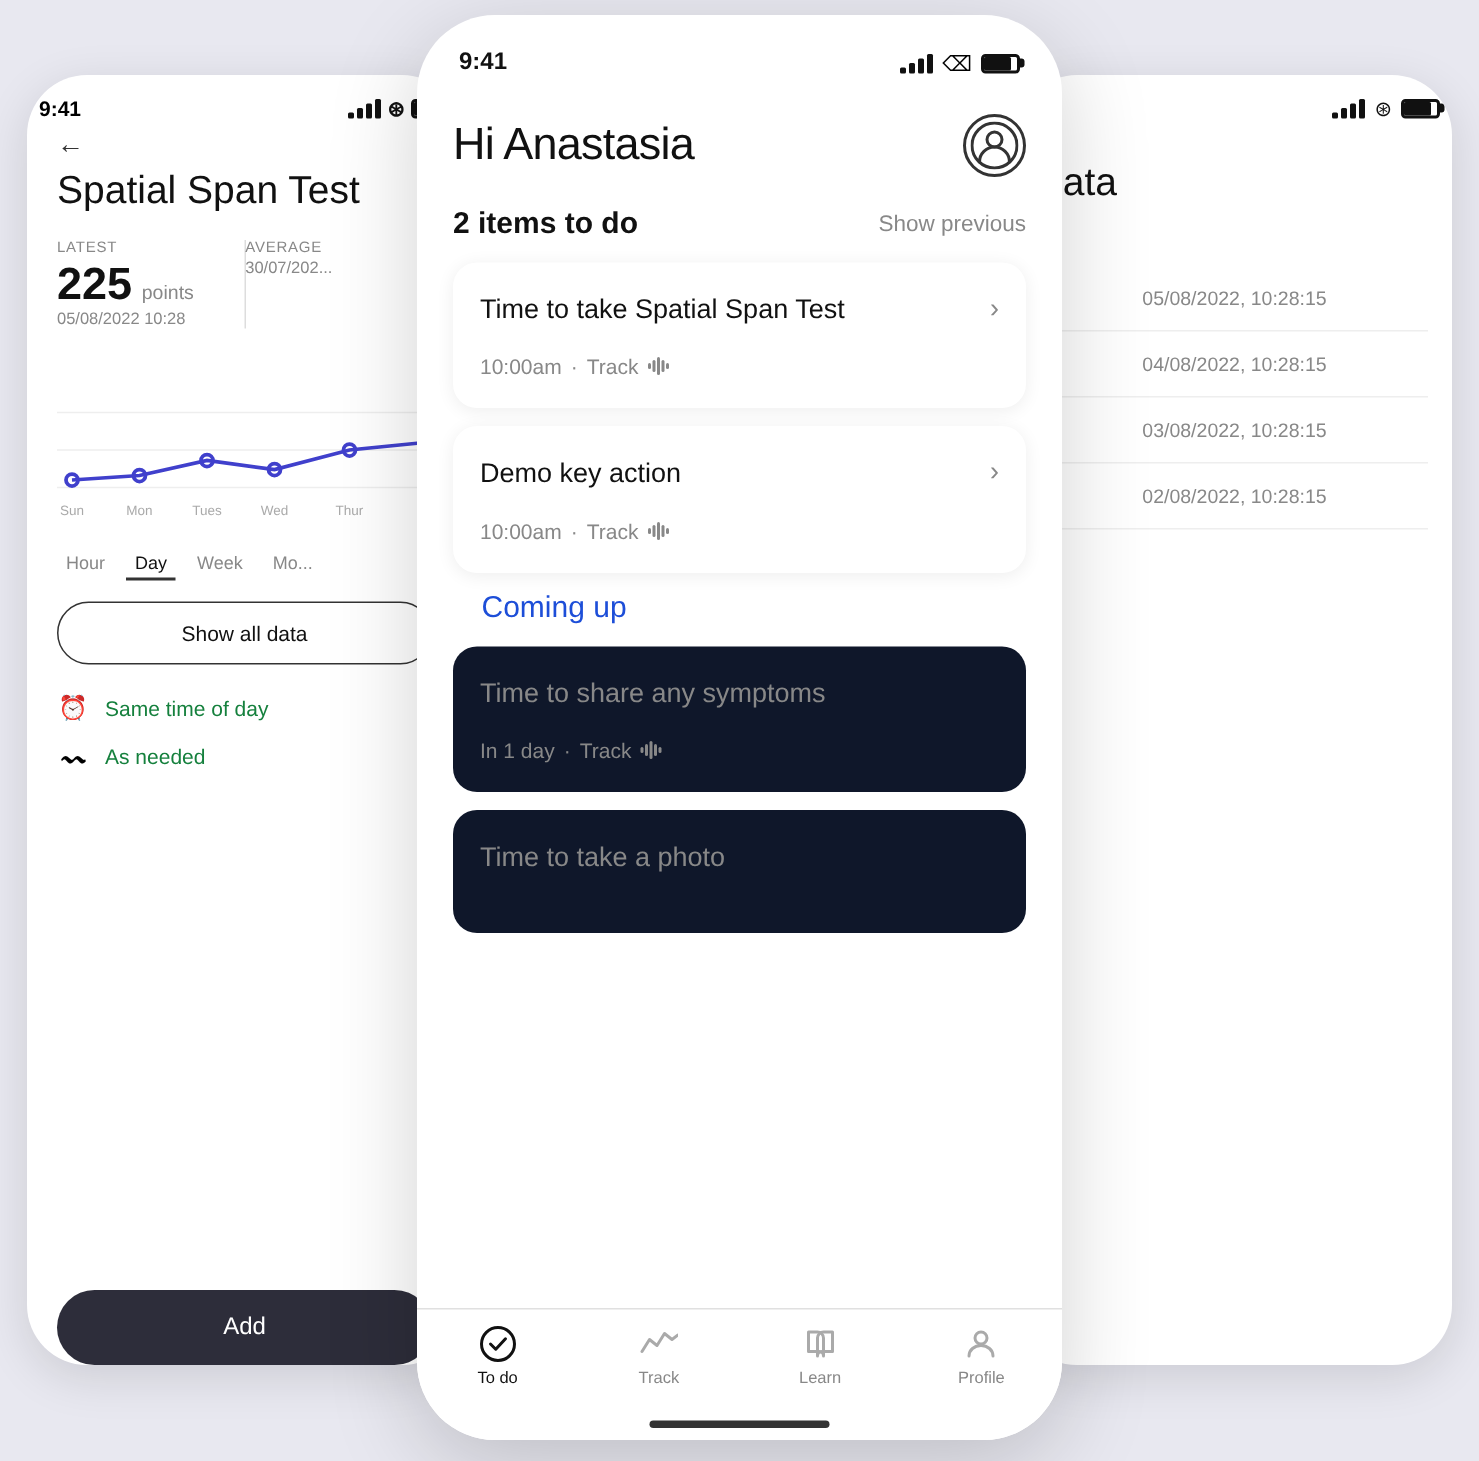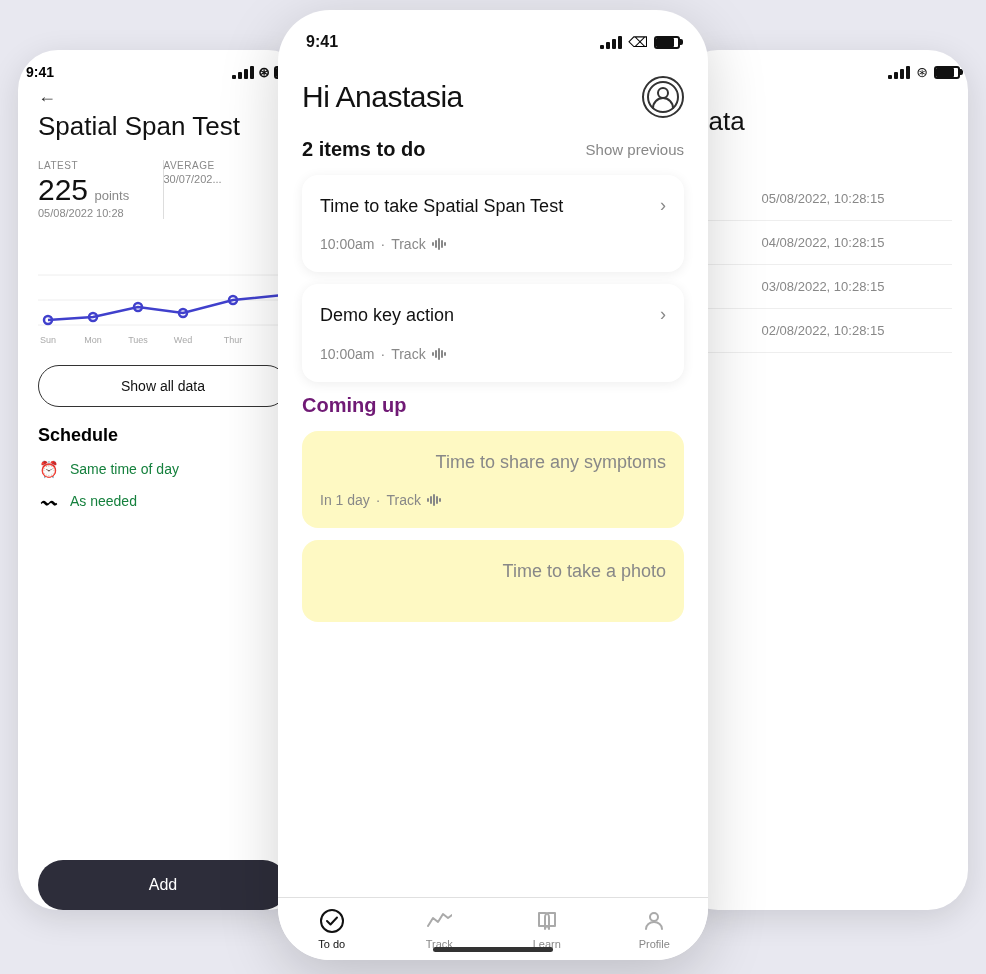--- a/index.html
+++ b/index.html
@@ -160,25 +160,24 @@
 
     
     .card {
       background: #fff;
       border-radius: 16px;
       padding: 20px 18px;
       margin-bottom: 12px;
       box-shadow: 0 2px 12px rgba(0,0,0,0.07);
     }
     .card-coming-up {
-      background: #fef9c3;
+      background: #0f172a;
       border-radius: 16px;
       padding: 20px 18px;
       margin-bottom: 12px;
-      text-align: right;
     }
     .card-title-row {
       display: flex;
       justify-content: space-between;
       align-items: flex-start;
       margin-bottom: 18px;
     }
     .card-title {
       font-size: 18px;
       font-weight: 500;
@@ -195,33 +194,34 @@
       font-size: 14px;
       color: #888;
       display: flex;
       align-items: center;
       gap: 6px;
     }
 
     
     .section-title {
       font-size: 20px;
-      font-weight: 700;
-      color: #701a75;
+      font-weight: 400;
+      color: #1d4ed8;
       margin-bottom: 14px;
       margin-top: 4px;
+      margin-left: 19px;
     }
 
     
     .bottom-nav {
       position: absolute;
       bottom: 0;
       left: 0;
       right: 0;
-      height: 63px;
+      height: 88px;
       background: #fff;
       border-top: 1px solid #e0e0e0;
       display: flex;
       align-items: flex-start;
       padding-top: 10px;
     }
     .nav-item {
       flex: 1;
       display: flex;
       flex-direction: column;
@@ -297,21 +297,21 @@
     }
     .stat-label {
       font-size: 10px;
       color: #888;
       text-transform: uppercase;
       letter-spacing: 0.5px;
       margin-bottom: 2px;
     }
     .stat-value {
       font-size: 30px;
-      font-weight: 400;
+      font-weight: 700;
       color: #111;
     }
     .stat-unit {
       font-size: 13px;
       color: #888;
       margin-left: 2px;
     }
     .stat-date {
       font-size: 11px;
       color: #888;
@@ -483,25 +483,30 @@
         <circle cx="195" cy="55" r="4" fill="none" stroke="#4040cc" stroke-width="2.5"></circle>
 
         <text x="10" y="98" font-size="9" fill="#aaa" text-anchor="middle">Sun</text>
         <text x="55" y="98" font-size="9" fill="#aaa" text-anchor="middle">Mon</text>
         <text x="100" y="98" font-size="9" fill="#aaa" text-anchor="middle">Tues</text>
         <text x="145" y="98" font-size="9" fill="#aaa" text-anchor="middle">Wed</text>
         <text x="195" y="98" font-size="9" fill="#aaa" text-anchor="middle">Thur</text>
       </svg>
     </div>
 
+    <div class="time-tabs">
+      <span class="time-tab">Hour</span>
+      <span class="time-tab-active">Day</span>
+      <span class="time-tab">Week</span>
+      <span class="time-tab">Mo...</span>
+    </div>
 
     <div class="show-data-btn">Show all data</div>
 
     <div class="schedule-section">
-      <div class="schedule-title">Schedule</div>
       <div class="schedule-item">
         <div class="schedule-icon">⏰</div>
         <span class="schedule-text">Same time of day</span>
       </div>
       <div class="schedule-item">
         <div class="schedule-icon">〰</div>
         <span class="schedule-text">As needed</span>
       </div>
     </div>
   </div>

